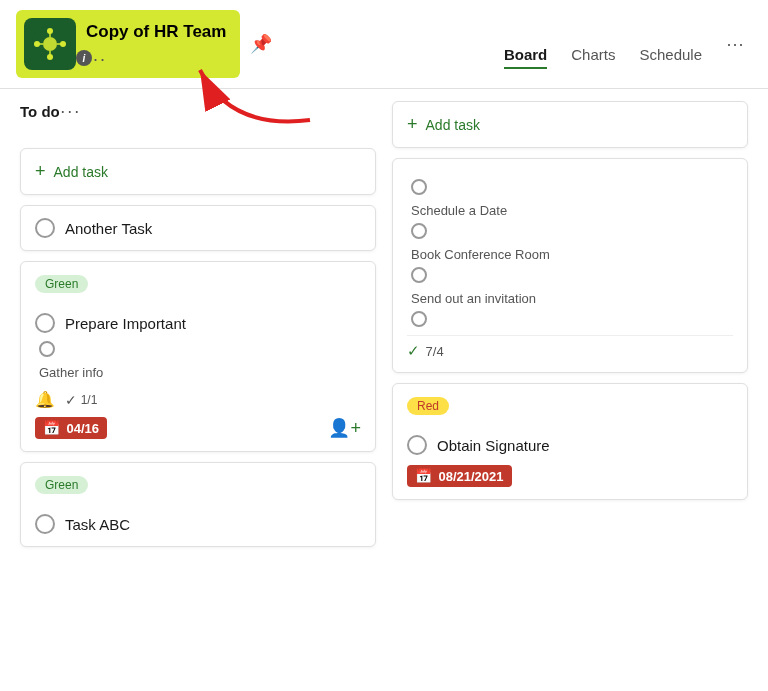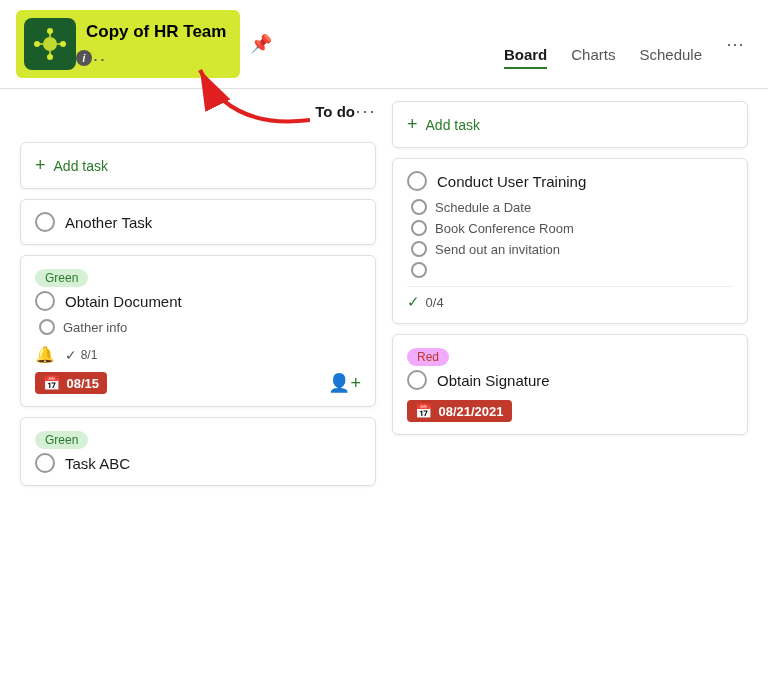--- a/index.html
+++ b/index.html
@@ -120,22 +120,22 @@
       flex: 1;
       padding: 12px 8px;
       overflow-y: auto;
     }
     .column::-webkit-scrollbar { width: 4px; }
     .column::-webkit-scrollbar-thumb { background: #ccc; border-radius: 2px; }
 
     .column-header {
       display: flex;
       align-items: center;
-      justify-content: flex-end;
-      margin-bottom: 20px;
+      justify-content: flex-start;
+      margin-bottom: 26px;
     }
     .column-title {
       font-size: 15px;
       font-weight: 700;
       color: #1a1a1a;
     }
     .column-menu {
       font-size: 18px;
       color: #555;
       cursor: pointer;
@@ -188,41 +188,42 @@
       color: #555;
     }
 
     
     .tag-badge {
       display: inline-block;
       padding: 2px 10px;
       border-radius: 10px;
       font-size: 12px;
       font-weight: 500;
-      margin-bottom: 4px;
+      margin-bottom: 20px;
     }
     .tag-green {
       background: #d6f0d6;
       color: #2b7a2b;
     }
     .tag-red {
-      background: #f0abfc;
+      background: #fde047;
       color: #c0392b;
     }
 
     
     .sub-items {
       margin-top: 8px;
       margin-left: 4px;
     }
     .sub-item {
       display: flex;
-      align-items: flex-end;
+      align-items: flex-start;
       gap: 8px;
       margin-bottom: 5px;
+      flex-direction: column;
     }
     .sub-circle {
       width: 16px;
       height: 16px;
       border-radius: 50%;
       border: 2px solid #999;
       flex-shrink: 0;
     }
 
     
@@ -358,41 +359,41 @@
       <div class="task-item">
         <div class="task-circle"></div>
         <span class="task-label">Another Task</span>
       </div>
     </div>
 
     <div class="card">
       <span class="tag-badge tag-green">Green</span>
       <div class="task-item">
         <div class="task-circle"></div>
-        <span class="task-label">Obtain Document</span>
+        <span class="task-label">Prepare Important</span>
       </div>
       <div class="sub-items">
         <div class="sub-item">
           <div class="sub-circle"></div>
           <span class="task-sublabel">Gather info</span>
         </div>
       </div>
       <div class="card-footer">
         <div class="card-footer-left">
           <span class="bell-icon">🔔</span>
           <div class="check-count">
             <span class="check-icon">✓</span>
-            <span>8/1</span>
+            <span>1/1</span>
           </div>
         </div>
       </div>
       <div style="margin-top:8px; display:flex; align-items:center; justify-content:space-between;">
         <span class="date-badge">
           <span class="date-icon">📅</span>
-          <span>08/15</span>
+          <span>04/16</span>
         </span>
         <span class="assign-icon">👤+</span>
       </div>
     </div>
 
     <div class="card">
       <span class="tag-badge tag-green">Green</span>
       <div class="task-item">
         <div class="task-circle"></div>
         <span class="task-label">Task ABC</span>
@@ -401,44 +402,40 @@
   </div>
 
   <div class="column">
 
     <div class="card add-task-card">
       <span class="add-task-icon">+</span>
       <span>Add task</span>
     </div>
 
     <div class="card">
-      <div class="task-item">
-        <div class="task-circle"></div>
-        <span class="task-label">Conduct User Training</span>
-      </div>
       <div class="sub-items">
         <div class="sub-item">
           <div class="sub-circle"></div>
           <span class="task-sublabel">Schedule a Date</span>
         </div>
         <div class="sub-item">
           <div class="sub-circle"></div>
           <span class="task-sublabel">Book Conference Room</span>
         </div>
         <div class="sub-item">
           <div class="sub-circle"></div>
           <span class="task-sublabel">Send out an invitation</span>
         </div>
         <div class="sub-item">
           <div class="sub-circle"></div>
         </div>
       </div>
       <div class="progress-line">
         <span style="color:#2b7a2b; font-size:15px;">✓</span>
-        <span>0/4</span>
+        <span>7/4</span>
       </div>
     </div>
 
     <div class="card">
       <span class="tag-badge tag-red">Red</span>
       <div class="task-item">
         <div class="task-circle"></div>
         <span class="task-label">Obtain Signature</span>
       </div>
       <div style="margin-top:10px;">

